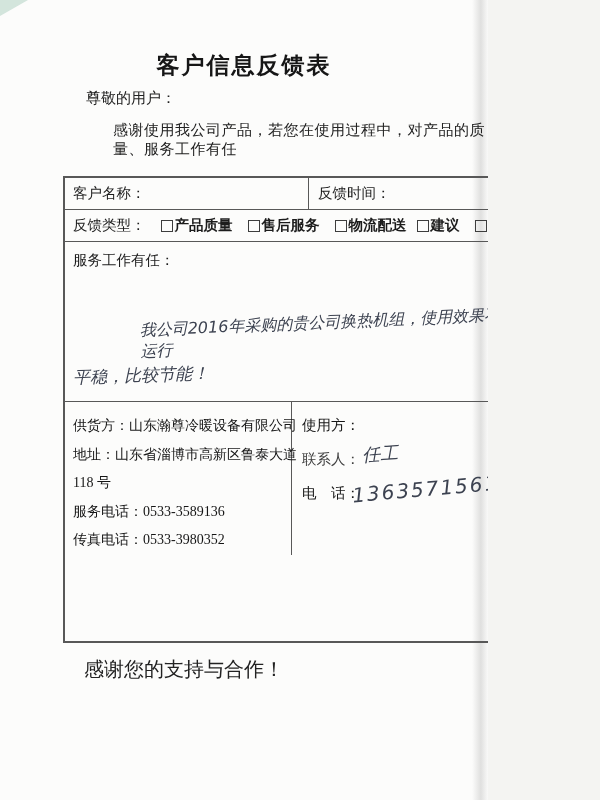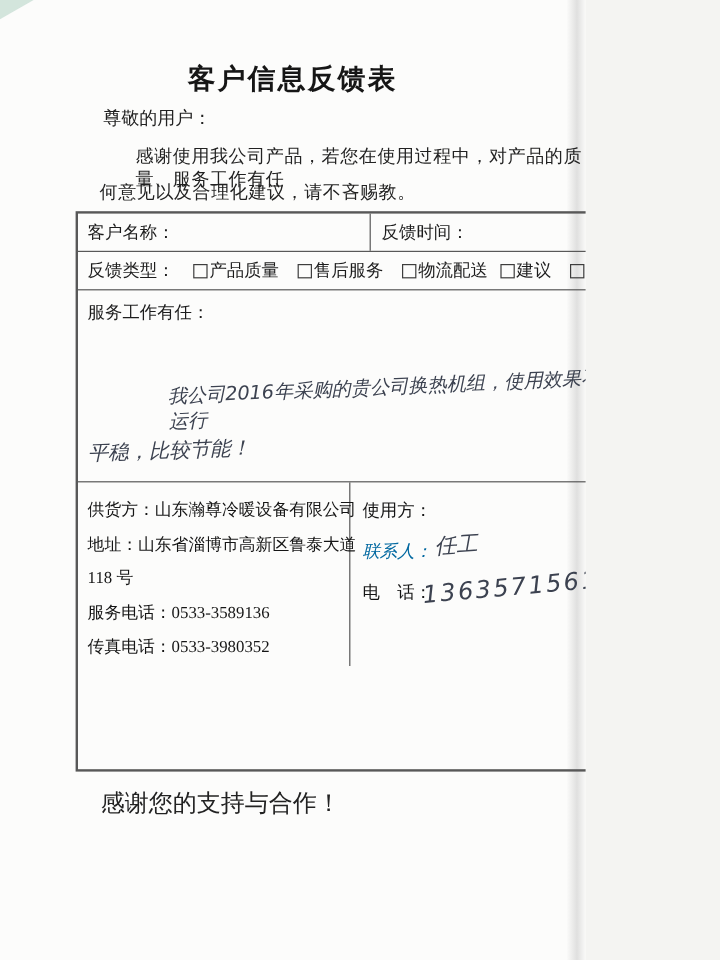--- a/index.html
+++ b/index.html
@@ -22,40 +22,40 @@
   .r3{height:160px;}
   .r4{height:86px;}
   .r5{height:153px;display:flex;}
   .cell-l{width:244px;border-right:1.5px solid #585858;box-sizing:border-box;
           display:flex;align-items:center;padding-left:8px;}
   .cell-r{flex:1;display:flex;align-items:center;padding-left:9px;}
   .lbl{font-size:14.5px;color:#1c1c1c;}
 
   .cb{display:inline-block;width:12px;height:12px;border:1.5px solid #3d3d3d;
       box-sizing:border-box;position:relative;vertical-align:-1px;background:transparent;}
-  .typeopt{display:inline-flex;align-items:center;gap:2px;margin-left:15px;font-size:14.5px;color:#1c1c1c;}
+  .typeopt{display:inline-flex;align-items:center;gap:2px;margin-left:15px;font-size:14.5px;color:#1c1c1c;font-weight:bold;}
   .typeopt:nth-child(5){margin-left:10px;}
 
   .r3 .lbl{position:absolute;left:8px;top:9px;}
   .hand{font-family:"DejaVu Sans",sans-serif;color:#3c4250;font-style:italic;}
   .hw1{position:absolute;left:75px;top:70px;width:400px;font-size:16px;
        transform:rotate(-2.5deg);letter-spacing:0;}
   .hw2{position:absolute;left:8px;top:122px;font-size:17px;transform:rotate(-2deg);}
 
   .r4 .lbl{position:absolute;left:8px;top:9px;}
   .sat{position:absolute;top:34px;font-size:15px;color:#1c1c1c;display:inline-flex;align-items:center;gap:4px;}
   .sat1{left:50px;} .sat2{left:222px;} .sat3{left:352px;}
   .ticksvg{position:absolute;left:-3px;top:-17px;width:36px;height:34px;overflow:visible;}
 
   .sup{width:227px;border-right:1.5px solid #585858;box-sizing:border-box;
        padding:10px 6px 18px 8px;}
   .sup div{font-size:14px;color:#151515;line-height:28.5px;white-space:nowrap;}
   .use{flex:1;position:relative;padding:0;}
   .use .l1{position:absolute;left:10px;top:14px;font-size:14.5px;color:#151515;}
-  .use .l2{position:absolute;left:10px;top:48px;font-size:14.5px;color:#0369a1;font-style:italic;}
+  .use .l2{position:absolute;left:10px;top:48px;font-size:14.5px;color:#404040;}
   .use .l3{position:absolute;left:10px;top:82px;font-size:14.5px;color:#151515;}
   .contact-hand{position:absolute;left:70px;top:40px;font-size:18px;transform:rotate(-4deg);}
   .phone-hand{position:absolute;left:60px;top:74px;font-size:20px;transform:rotate(-5deg);letter-spacing:2px;}
 
   .stamp{position:absolute;left:263px;top:-2px;width:136px;height:136px;
          opacity:0.85;mix-blend-mode:multiply;transform:rotate(-8deg);}
 
   .edge-shadow{position:absolute;top:0;right:0;width:16px;height:100%;
     background:linear-gradient(to right,rgba(0,0,0,0) 0%,rgba(150,150,150,0.28) 55%,rgba(225,225,225,0.1) 100%);}
   .corner-artifact{position:absolute;top:0;left:0;width:0;height:0;
@@ -69,21 +69,20 @@
 <body>
 
 <div class="page">
 
   <div class="corner-artifact"></div>
   <div class="edge-shadow"></div>
 
   <div class="title">客户信息反馈表</div>
   <div class="salutation">尊敬的用户：</div>
   <div class="intro1">感谢使用我公司产品，若您在使用过程中，对产品的质量、服务工作有任</div>
-  <div class="intro2">何意见以及合理化建议，请不吝赐教。</div>
 
   <div class="tbl">
 
     <div class="row r1">
       <div class="cell-l">
         <span class="lbl">客户名称：</span>
       </div>
       <div class="cell-r">
         <span class="lbl">反馈时间：</span>
       </div>

